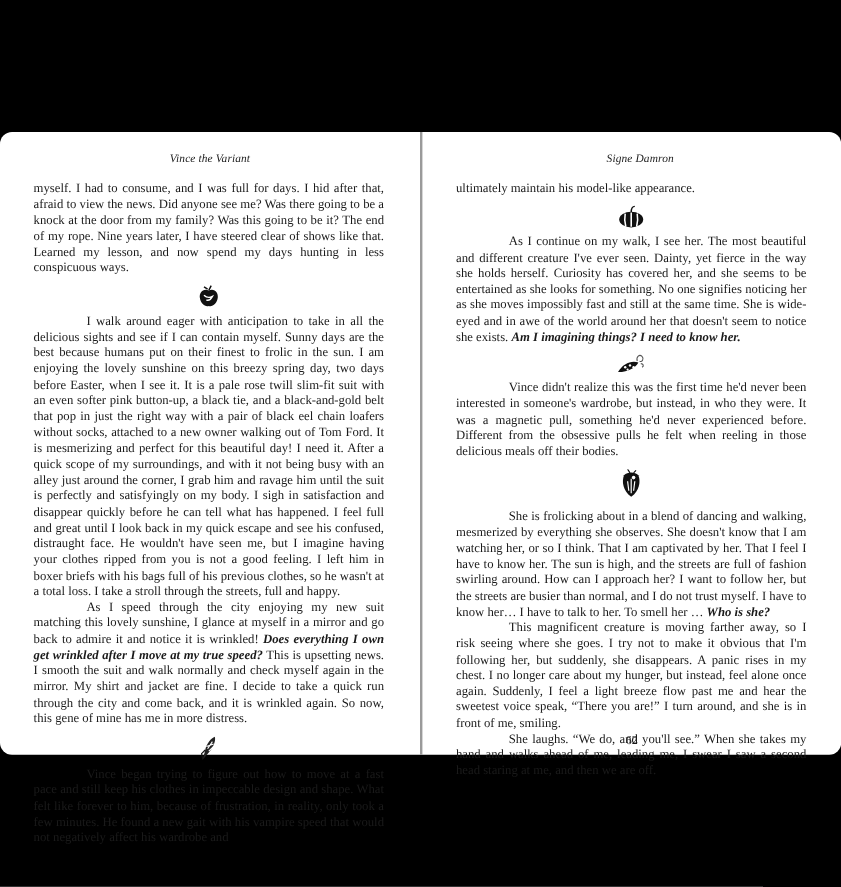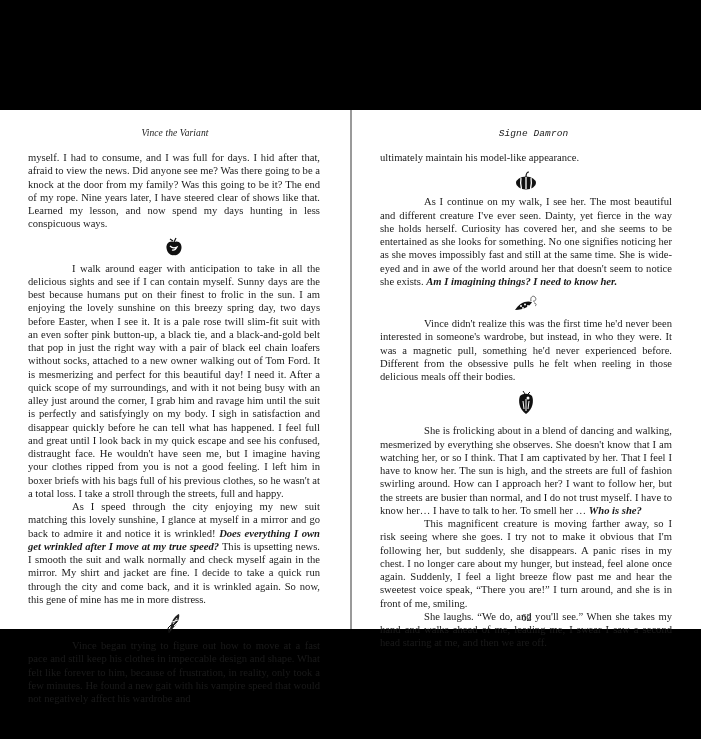--- a/index.html
+++ b/index.html
@@ -1,34 +1,34 @@
 <!DOCTYPE html>
 <html><head>
 <meta charset="utf-8">
 <style>
   html, body { margin: 0; padding: 0; }
   body {
     width: 701px; height: 739px; background: #000; position: relative; overflow: hidden;
     font-family: "Liberation Serif", "DejaVu Serif", serif; color: #1a1a1a;
   }
   .spread {
-    position: absolute; left: 0; top: 110px; width: 701px; height: 519px; background: #fff;
+    position: absolute; left: 0; top: 110px; width: 701px; height: 519px; background: #fff; border-radius: 10px;
   }
   .spine {
     position: absolute; left: 350px; top: 0; width: 2px; height: 519px; background: #9a9a9a;
   }
   .page { position: absolute; top: 0; height: 519px; }
   .page.left { left: 0; width: 350px; }
   .page.right { left: 352px; width: 349px; }
   .running-head {
     position: absolute; top: 18px; left: 0; right: 0; text-align: center;
     font-style: italic; font-size: 9.5px; letter-spacing: 0.1px;
   }
   .page.left .running-head { left: 28px; right: 28px; }
-  .page.right .running-head { left: 44px; right: 30px; font-family: Liberation Mono, monospace; }
+  .page.right .running-head { left: 44px; right: 30px; }
   .body-text {
     position: absolute; top: 41px; font-size: 10.6px; line-height: 13.25px;
     text-align: justify; text-align-last: left;
   }
   .page.left .body-text { left: 28px; width: 292px; }
   .page.right .body-text { left: 28px; width: 292px; }
   p { margin: 0; }
   p.indent { text-indent: 44px; }
   p.it { }
   em { font-style: italic; font-weight: bold; }

